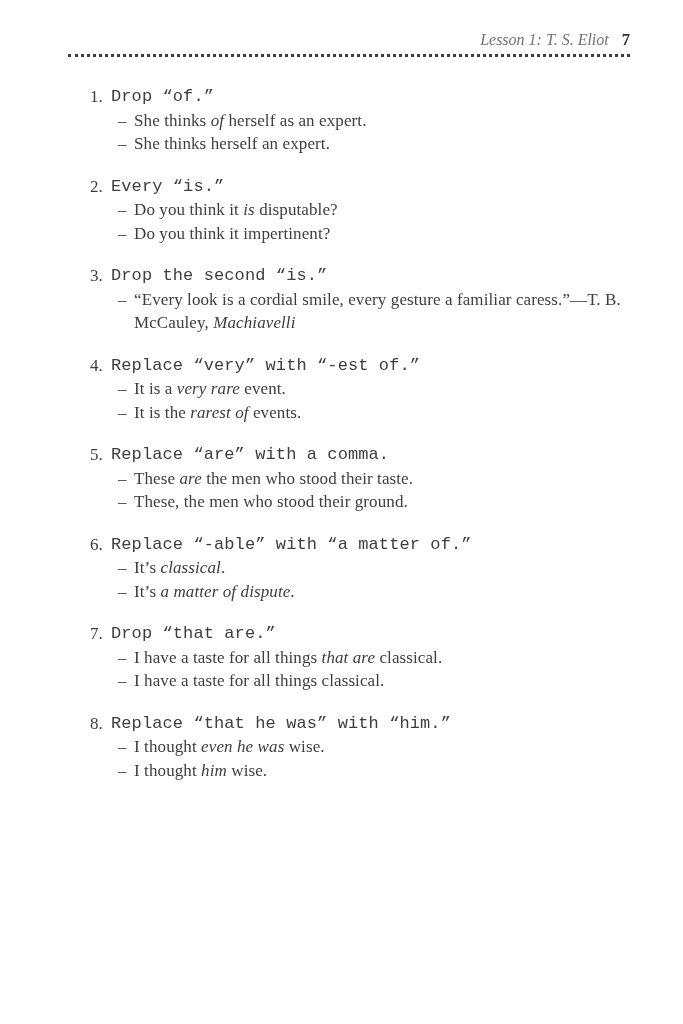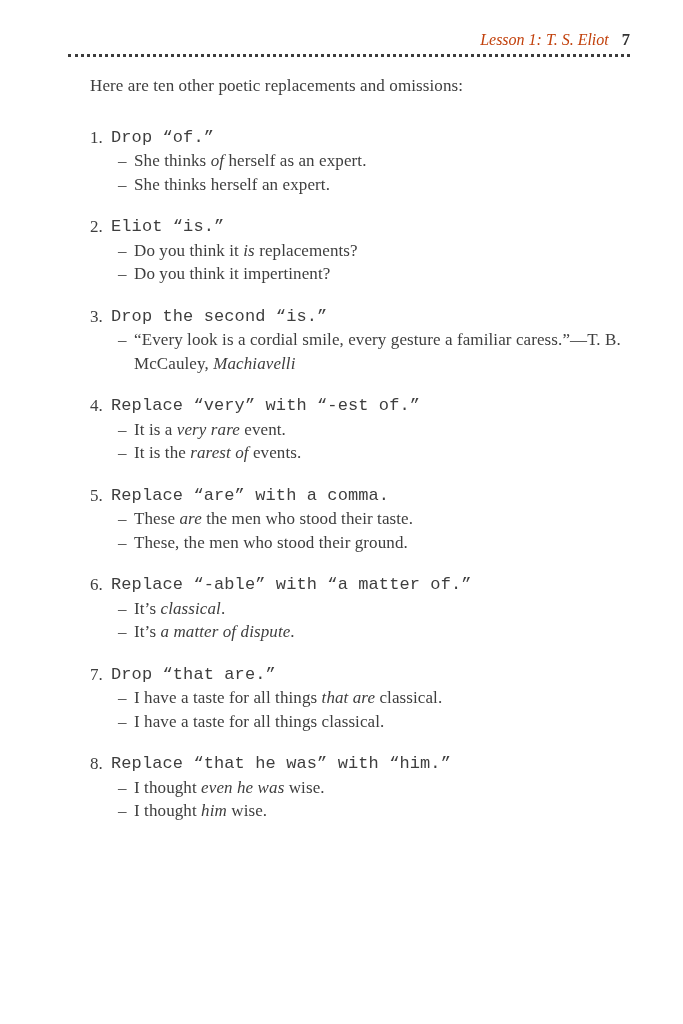--- a/index.html
+++ b/index.html
@@ -18,21 +18,21 @@
     padding: 30px 53px 0 68px;
   }
   .running-head {
     text-align: right;
     font-size: 16px;
     line-height: 19px;
     white-space: nowrap;
   }
   .lesson-title {
     font-style: italic;
-    color: #c2410c;
+    color: #737373;
   }
   .page-number {
     display: inline-block;
     margin-left: 13px;
     font-style: normal;
     font-weight: 700;
     color: #333333;
     font-size: 16.5px;
   }
   .dotted-rule {
@@ -89,46 +89,45 @@
   <div class="content">
 
     <div class="running-head">
       <span class="lesson-title">Lesson 1: T. S. Eliot</span><span class="page-number">7</span>
     </div>
 
     <div class="dotted-rule"></div>
 
     <div class="body-text">
       <div class="intro">
-        <p>Here are ten other poetic replacements and omissions:</p>
       </div>
 
       <div class="numbered-list">
           <div class="list-item">
             <div class="title-row">
               <span class="item-number">1.</span>
               <span class="item-title">Drop “of.”</span>
             </div>
             <div class="example-row">
               <span class="dash-glyph">–</span>
               <span class="ex-text"><span>She thinks </span><i>of</i><span> herself as an expert.</span></span>
             </div>
             <div class="example-row">
               <span class="dash-glyph">–</span>
               <span class="ex-text"><span>She thinks herself an expert.</span></span>
             </div>
           </div>
           <div class="list-item">
             <div class="title-row">
               <span class="item-number">2.</span>
-              <span class="item-title">Eliot “is.”</span>
-            </div>
-            <div class="example-row">
-              <span class="dash-glyph">–</span>
-              <span class="ex-text"><span>Do you think it </span><i>is</i><span> replacements?</span></span>
+              <span class="item-title">Every “is.”</span>
+            </div>
+            <div class="example-row">
+              <span class="dash-glyph">–</span>
+              <span class="ex-text"><span>Do you think it </span><i>is</i><span> disputable?</span></span>
             </div>
             <div class="example-row">
               <span class="dash-glyph">–</span>
               <span class="ex-text"><span>Do you think it impertinent?</span></span>
             </div>
           </div>
           <div class="list-item">
             <div class="title-row">
               <span class="item-number">3.</span>
               <span class="item-title">Drop the second “is.”</span>

